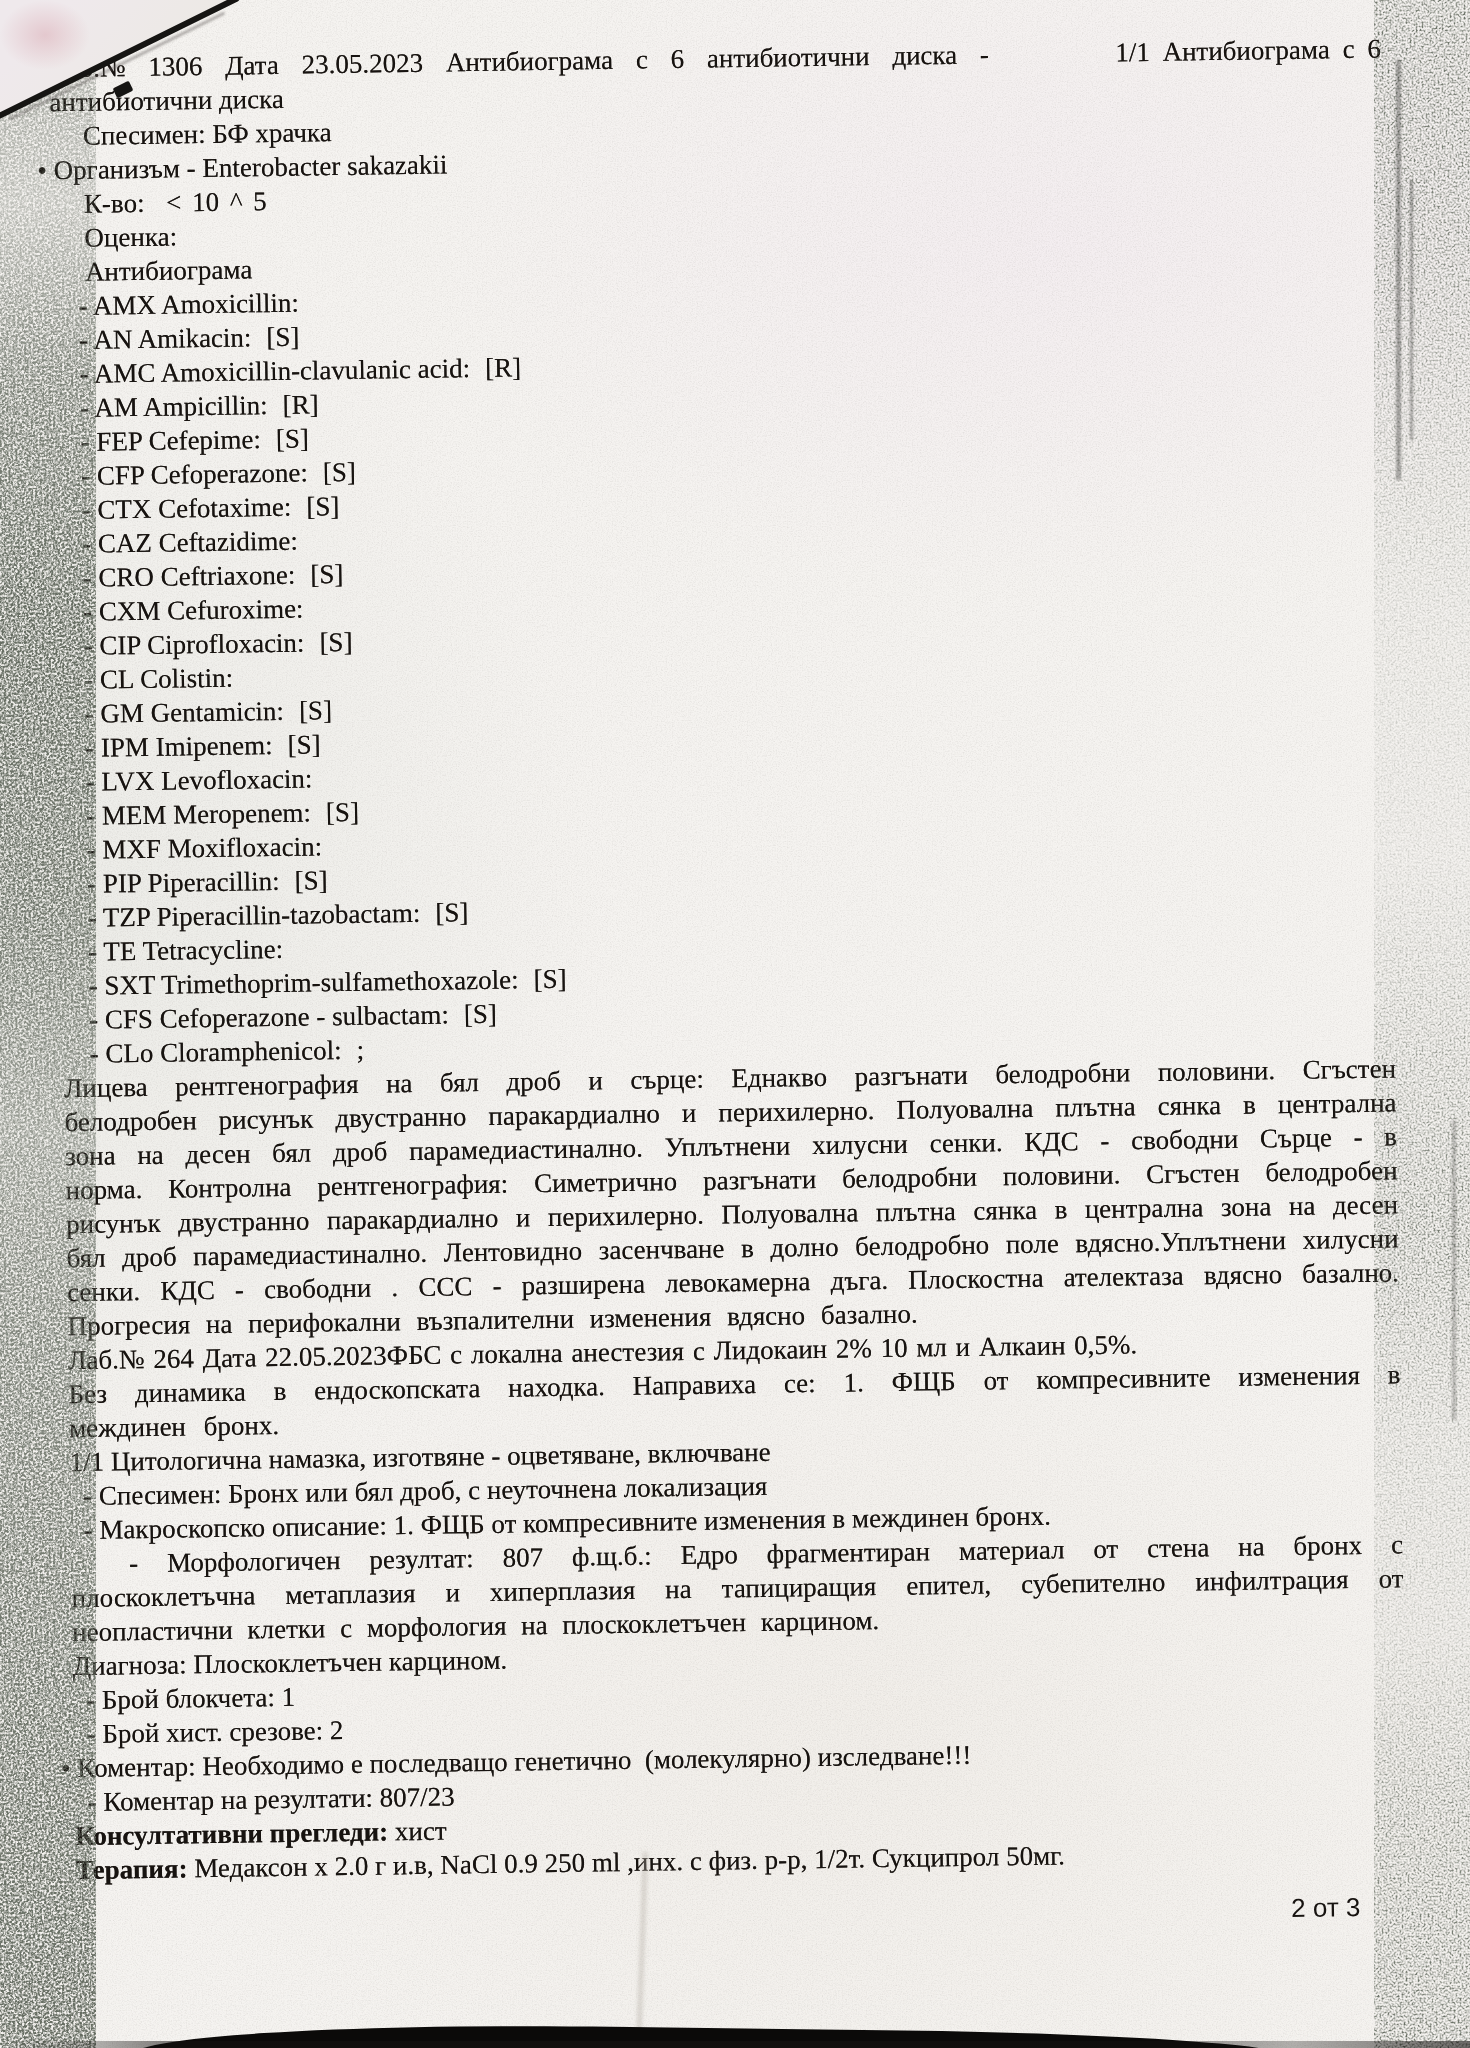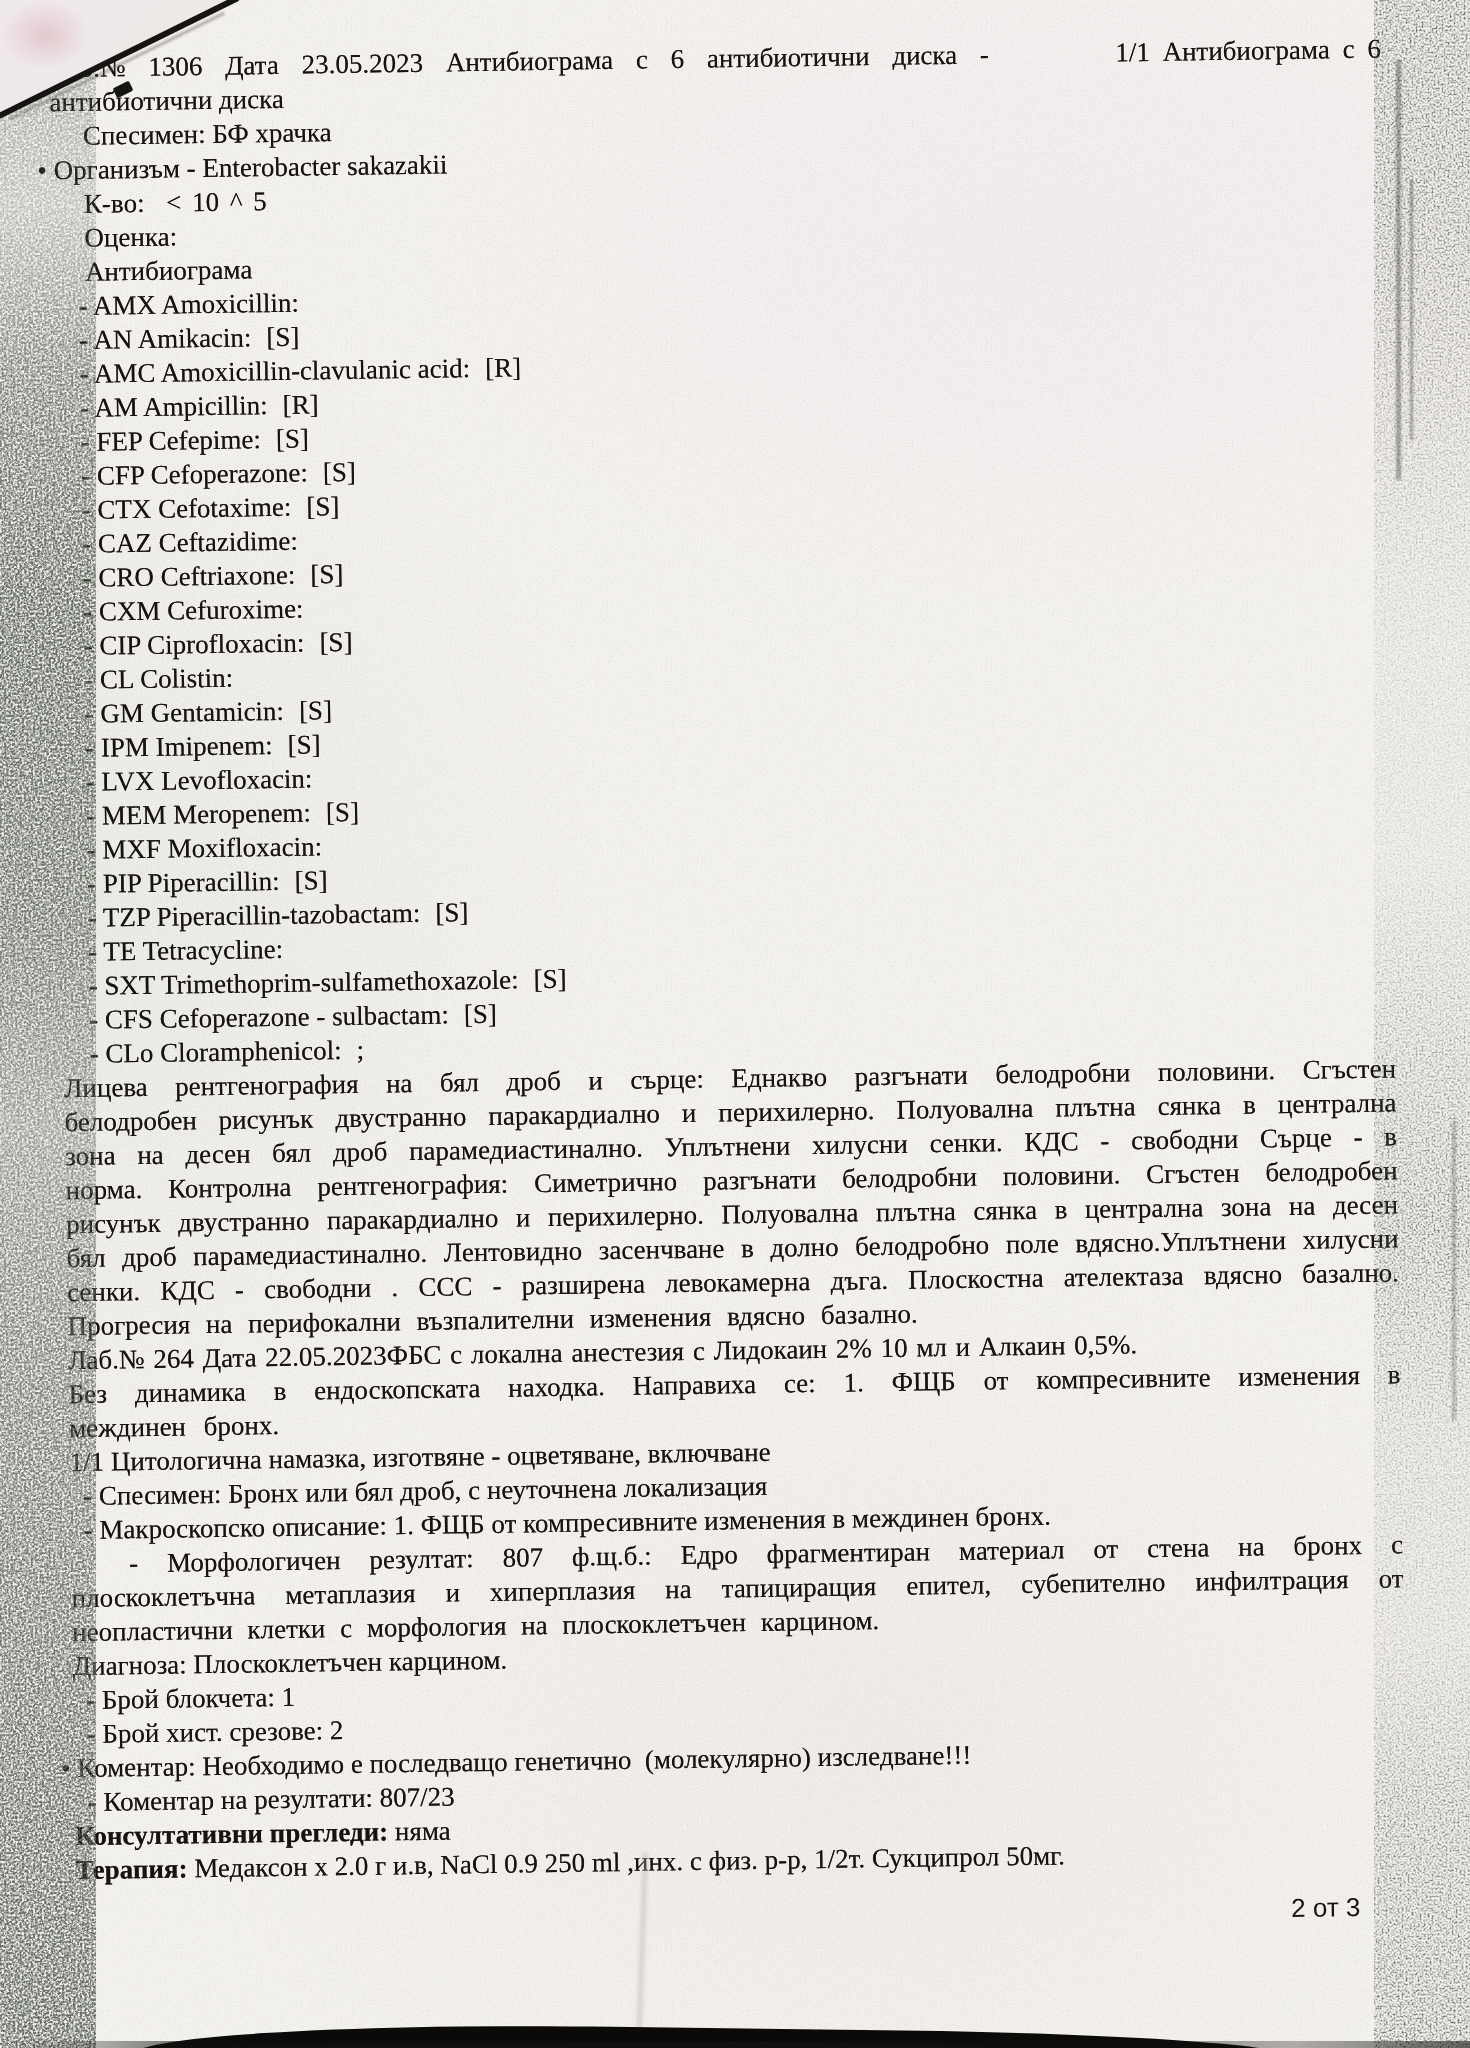--- a/index.html
+++ b/index.html
@@ -182,21 +182,21 @@
     <div class="para p3">Без динамика в ендоскопската находка. Направиха се: 1. ФЩБ от компресивните изменения в междинен бронх.</div>
     <div class="ln">1/1 Цитологична намазка, изготвяне - оцветяване, включване</div>
     <div class="ln d1">- Спесимен: Бронх или бял дроб, с неуточнена локализация</div>
     <div class="ln d1">- Макроскопско описание: 1. ФЩБ от компресивните изменения в междинен бронх.</div>
     <div class="para p7">- Морфологичен резултат: 807 ф.щ.б.: Едро фрагментиран материал от стена на бронх с плоскоклетъчна метаплазия и хиперплазия на тапициращия епител, субепително инфилтрация от неопластични клетки с морфология на плоскоклетъчен карцином.</div>
     <div class="ln">Диагноза: Плоскоклетъчен карцином.</div>
     <div class="ln d1">- Брой блокчета: 1</div>
     <div class="ln d1">- Брой хист. срезове: 2</div>
     <div class="ln hang">• Коментар: Необходимо е последващо генетично  (молекулярно) изследване!!!</div>
     <div class="ln d1">- Коментар на резултати: 807/23</div>
-    <div class="ln"><span class="bold">Консултативни прегледи:</span><span> няма</span></div>
+    <div class="ln"><span class="bold">Консултативни прегледи:</span><span> хист</span></div>
     <div class="ln"><span class="bold">Терапия:</span><span> Медаксон х 2.0 г и.в, NaCl 0.9 250 ml ,инх. с физ. р-р, 1/2т. Сукципрол 50мг.</span></div>
 
     <div class="footer">2 от 3</div>
   </div>
 
   <svg class="band-left" width="96" height="2048">
     <g mask="url(#mL)">
         <rect width="96" height="2048" filter="url(#speckDense)"></rect>
       </g>
   </svg>

